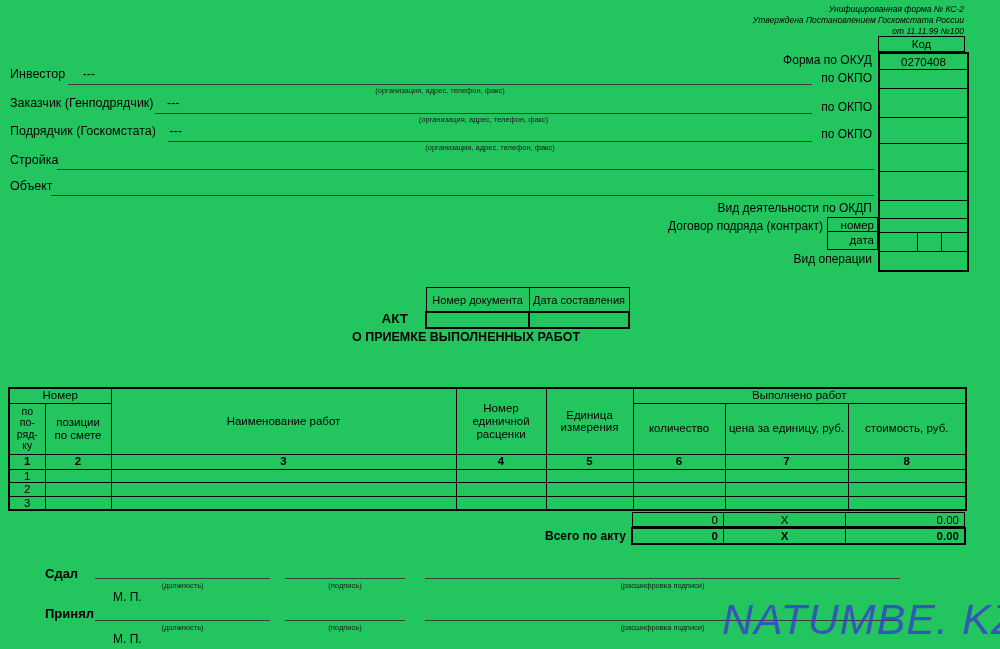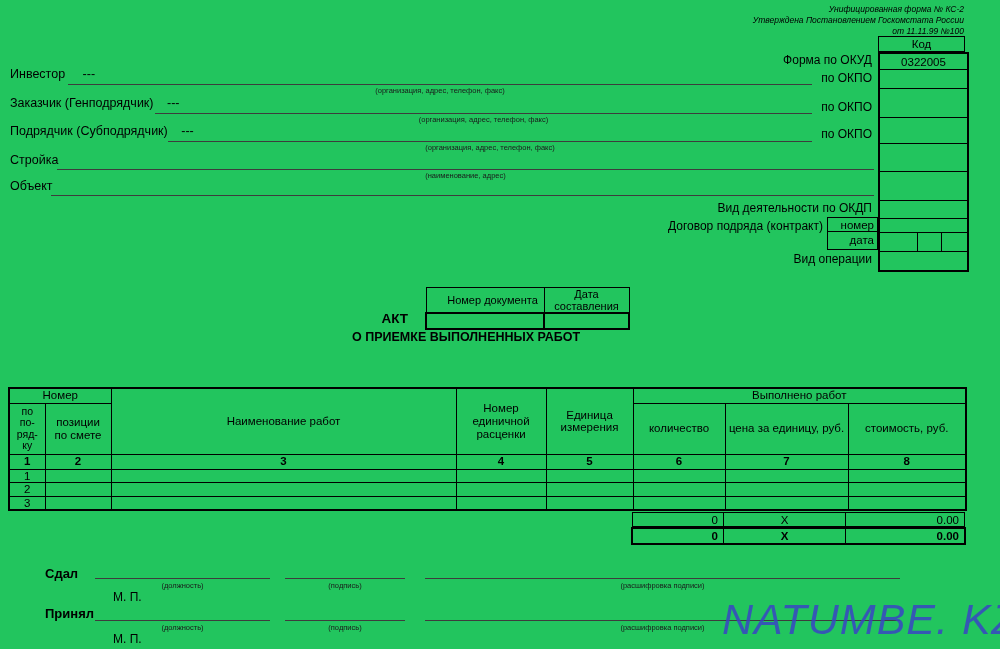--- a/index.html
+++ b/index.html
@@ -58,21 +58,21 @@
 <div class="pg">
 
   <div class="abs formref it">
     <div>Унифицированная форма № КС-2</div>
     <div>Утверждена Постановлением Госкомстата России</div>
     <div>от 11.11.99 №100</div>
   </div>
 
   <div class="abs kod-hdr">Код</div>
   <div class="abs kod-box">
-    <div class="crow" style="height:16px;">0322005</div>
+    <div class="crow" style="height:16px;">0270408</div>
     <div class="crow" style="height:19px;"></div>
     <div class="crow" style="height:29px;"></div>
     <div class="crow" style="height:26px;"></div>
     <div class="crow" style="height:28px;"></div>
     <div class="crow" style="height:29px;"></div>
     <div class="crow" style="height:18px;"></div>
     <div class="crow" style="height:14px;"></div>
     <div class="crow split" style="height:19px;">
       <div class="cc bdr" style="width:38px;"></div>
       <div class="cc bdr" style="width:24px;"></div>
@@ -101,37 +101,36 @@
   <div class="abs note" style="left:68px;top:86px;width:744px;">(организация, адрес, телефон, факс)</div>
 
   <div class="abs lbl" style="left:10px;top:96px;">
     <span>Заказчик (Генподрядчик)</span>
     <span style="margin-left:10px;">---</span>
   </div>
   <div class="abs hline" style="left:155px;top:113px;width:657px;"></div>
   <div class="abs note" style="left:155px;top:115px;width:657px;">(организация, адрес, телефон, факс)</div>
 
   <div class="abs lbl" style="left:10px;top:124px;">
-    <span>Подрядчик (Субподрядчик)</span>
+    <span>Подрядчик (Госкомстата)</span>
     <span style="margin-left:10px;">---</span>
   </div>
   <div class="abs hline" style="left:168px;top:141px;width:644px;"></div>
   <div class="abs note" style="left:168px;top:143px;width:644px;">(организация, адрес, телефон, факс)</div>
 
   <div class="abs lbl" style="left:10px;top:153px;">Стройка</div>
   <div class="abs hline" style="left:57px;top:169px;width:817px;"></div>
-  <div class="abs note" style="left:57px;top:171px;width:817px;">(наименование, адрес)</div>
 
   <div class="abs lbl" style="left:10px;top:179px;">Объект</div>
   <div class="abs hline" style="left:51px;top:195px;width:823px;"></div>
 
   <table class="doc-table abs" style="left:425px;top:287px;width:205px;">
     <tbody>
         <tr>
-      <td style="width:102px;height:23px;padding-left:15px;">Номер документа</td>
+      <td style="width:102px;height:23px;">Номер документа</td>
       <td style="height:23px;">Дата составления</td>
     </tr>
     <tr class="dat">
       <td style="height:14px;"></td>
       <td style="height:14px;"></td>
     </tr>
   </tbody>
     </table>
 
   <div class="abs b" style="left:366px;top:311px;width:42px;font-size:13.5px;text-align:right;">АКТ</div>
@@ -214,20 +213,21 @@
     </tr>
   </tbody>
     </table>
 
   <div class="abs totbox" style="left:632px;top:512px;width:333px;height:15px;">
     <div class="c bdr qty">0</div>
     <div class="c bdr prc">X</div>
     <div class="c cst">0.00</div>
   </div>
 
+  <div class="abs b" style="left:420px;top:529px;width:206px;font-size:12px;text-align:right;">Всего по акту</div>
   <div class="abs totbox grand" style="left:631px;top:527px;width:335px;height:18px;">
     <div class="c bdr qty">0</div>
     <div class="c bdr prc">X</div>
     <div class="c cst">0.00</div>
   </div>
 
   <div class="abs b" style="left:45px;top:566px;font-size:13px;">Сдал</div>
   <div class="abs hline" style="left:95px;top:578px;width:175px;"></div>
   <div class="abs note" style="left:95px;top:581px;width:175px;">(должность)</div>
   <div class="abs hline" style="left:285px;top:578px;width:120px;"></div>

